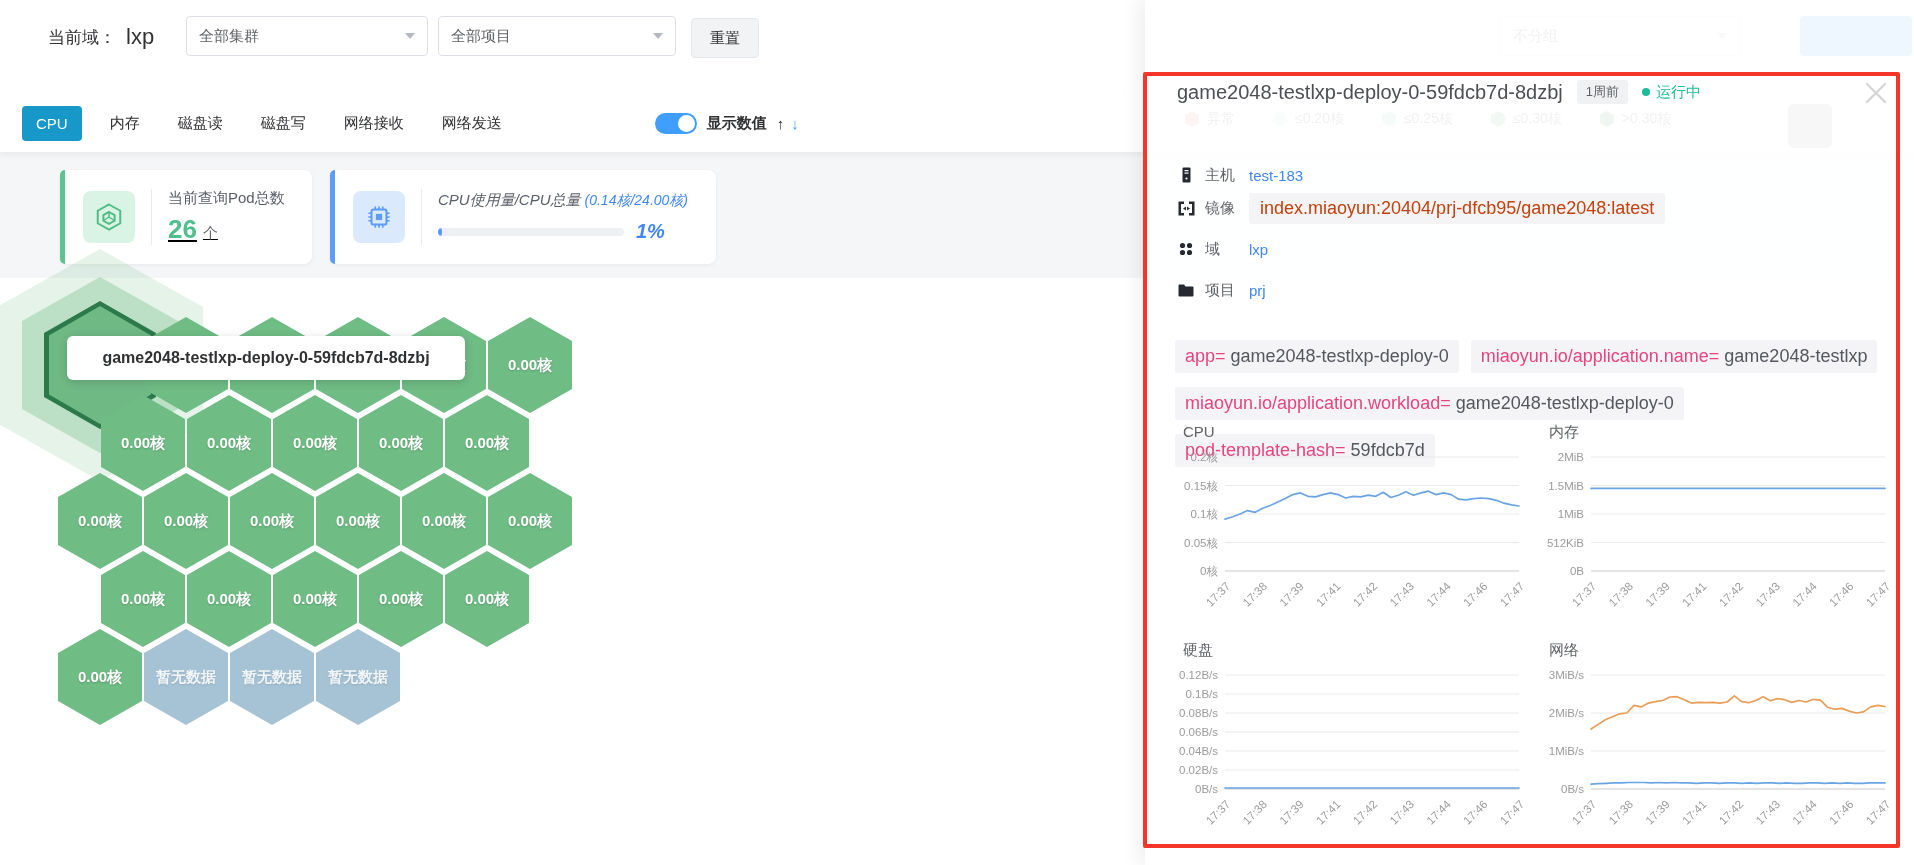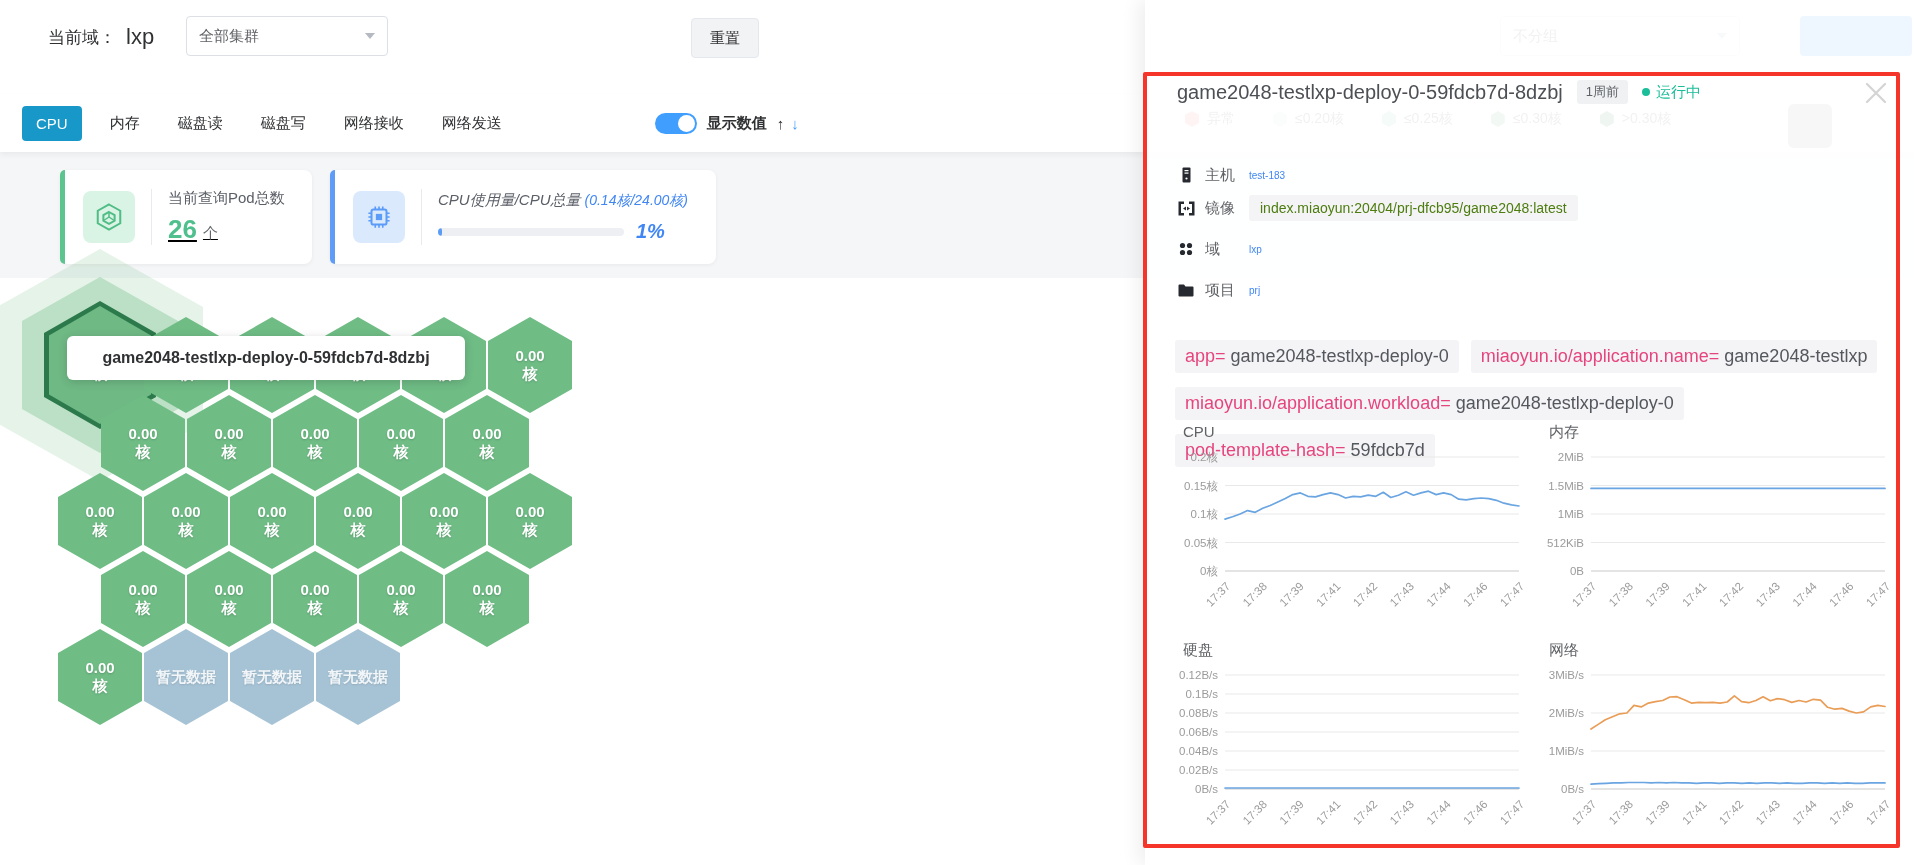--- a/index.html
+++ b/index.html
@@ -41,21 +41,21 @@
   #card-pods .big { font-size:26px; font-weight:bold; color:#4fc08d; }
   #card-pods .unit { font-size:15px; color:#606266; }
   #card-cpu .blue-detail { color:#4086f4; font-size:14px; margin-left:4px; }
   .progress-row { display:flex; align-items:center; gap:12px; margin-top:10px; }
   .progress { width:186px; height:8px; border-radius:4px; background:#edeff3; position:relative; overflow:hidden; }
   .progress .fill { position:absolute; left:0; top:0; height:100%; background:#5b9cf8; border-radius:4px; }
   .pct { font-size:20px; font-weight:bold; color:#4086f4; }
 
   
   .hex { position:absolute; clip-path:polygon(50% 0%,100% 25%,100% 75%,50% 100%,0% 75%,0% 25%);
-    display:flex; flex-direction:column; align-items:center; justify-content:center; }
+    display:flex; align-items:center; justify-content:center; }
   .hex-green { background:#6fbc85; }
   .hex-blue  { background:#a6c3d5; }
   .hex .val { color:#fff; font-size:15px; font-weight:bold; line-height:18px; text-shadow:0 1px 2px rgba(0,0,0,0.18); }
   .hex .unit{ color:#fff; font-size:15px; font-weight:bold; line-height:18px; text-shadow:0 1px 2px rgba(0,0,0,0.18); }
   .hex .nodata { color:#f2f6f9; font-size:15px; font-weight:bold; text-shadow:0 1px 2px rgba(0,0,0,0.12); }
   .hex-sel-outer { background:#2c7a4b; }
   .hex-sel-inner { position:absolute; inset:5px; clip-path:polygon(50% 0%,100% 25%,100% 75%,50% 100%,0% 75%,0% 25%); background:#6fb985; }
   #pod-tooltip { position:absolute; left:67px; top:336px; width:398px; height:44px; background:#fff; border-radius:6px;
     box-shadow:0 2px 10px rgba(0,0,0,0.16); display:flex; align-items:center; justify-content:center;
     font-size:16px; font-weight:bold; color:#303133; z-index:6; }
@@ -74,22 +74,22 @@
   .panel-title-row { position:absolute; left:32px; top:80px; display:flex; align-items:center; gap:14px; width:700px; }
   .panel-title { font-size:20px; color:#4c4f54; font-weight:500; white-space:nowrap; }
   .age-badge { background:#f0f1f3; color:#5f6368; font-size:13px; border-radius:3px; padding:3px 9px; white-space:nowrap; }
   .status { display:flex; align-items:center; gap:6px; color:#1cbe9a; font-size:15px; white-space:nowrap; }
   .status .dot { width:8px; height:8px; border-radius:50%; background:#1cbe9a; }
   #close-x { position:absolute; left:716px; top:78px; width:30px; height:30px; cursor:pointer; }
 
   .field-row { position:absolute; left:32px; display:flex; align-items:center; height:30px; }
   .field-icon { width:18px; display:flex; justify-content:center; }
   .field-label { font-size:15px; color:#606266; margin-left:10px; width:44px; }
-  .field-link { font-size:10px; color:#4086f4; }
-  .field-tag { font-size:14px; color:#4d7c0f; background:#f4f4f6; border-radius:3px; padding:5px 11px; }
+  .field-link { font-size:15px; color:#4086f4; }
+  .field-tag { font-size:18px; color:#c2410c; background:#f4f4f6; border-radius:3px; padding:5px 11px; }
 
   .tags-wrap { position:absolute; left:30px; top:340px; width:720px; }
   .ptag { display:inline-block; background:#f4f4f6; border-radius:3px; padding:6px 10px; font-size:18px;
     margin:0 12px 14px 0; white-space:nowrap; }
   .ptag .k { color:#e6447e; } .ptag .v { color:#54575d; }
 
   .charts-grid { position:absolute; left:24px; top:423px; width:730px; display:grid;
     grid-template-columns:366px 366px; grid-row-gap:10px; }
   .chart-item .chart-title { font-size:15px; color:#606266; margin-left:14px; height:22px; }
 
@@ -98,22 +98,26 @@
     border:4px solid #f5342a; border-radius:2px; z-index:50; pointer-events:none; }
 </style>
 </head>
 <body>
 
 <div id="topbar">
   <div class="domain-wrap">
     <span class="domain-label">当前域：</span>
     <span class="domain-value">lxp</span>
   </div>
-  <div class="select-box" style="left:150px;width:202px;">
+  <div class="select-box" style="left:150px;width:242px;">
     <span>全部集群</span>
+    <span class="caret"></span>
+  </div>
+  <div class="select-box" style="left:402px;width:238px;">
+    <span>全部项目</span>
     <span class="caret"></span>
   </div>
   <div class="reset-btn">重置</div>
 </div>
 
 <div class="select-box" id="ghost-group">
   <span>不分组</span>
   <span class="caret"></span>
 </div>
 <div id="ghost-btn"></div>

